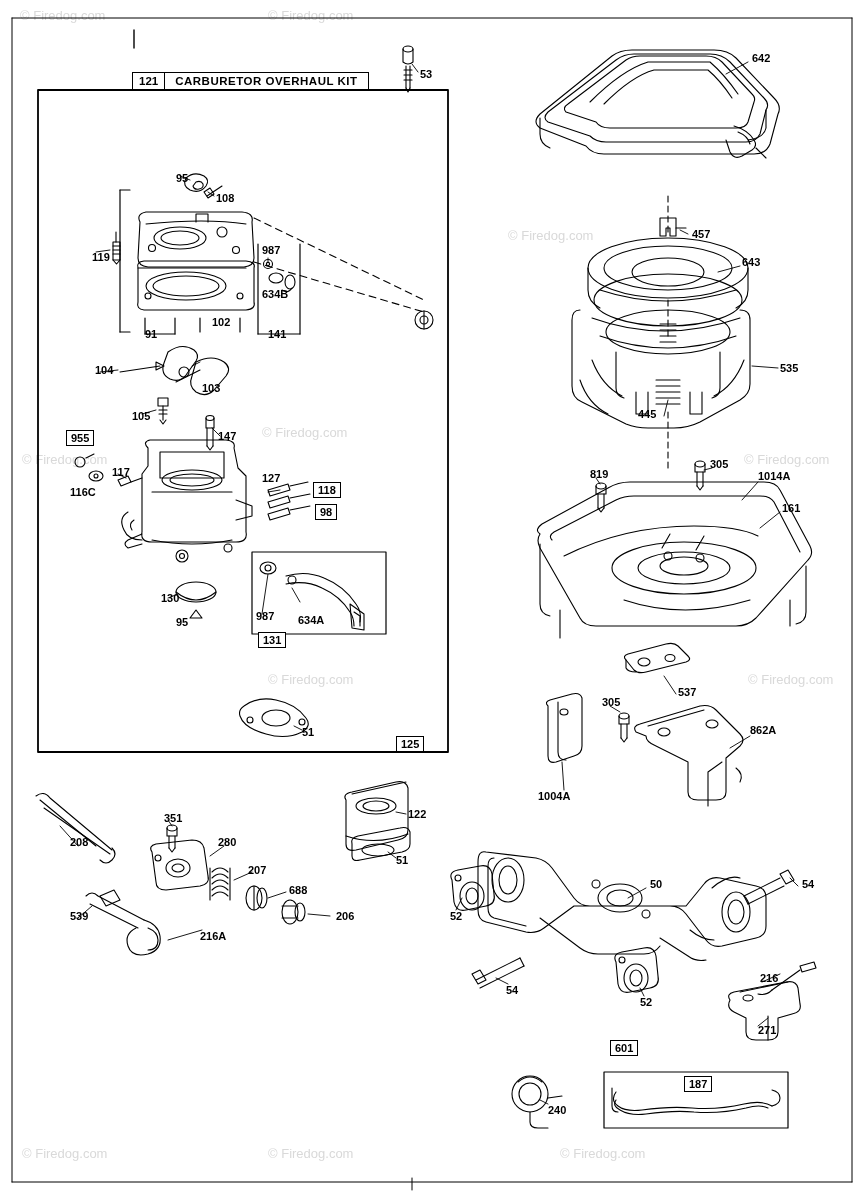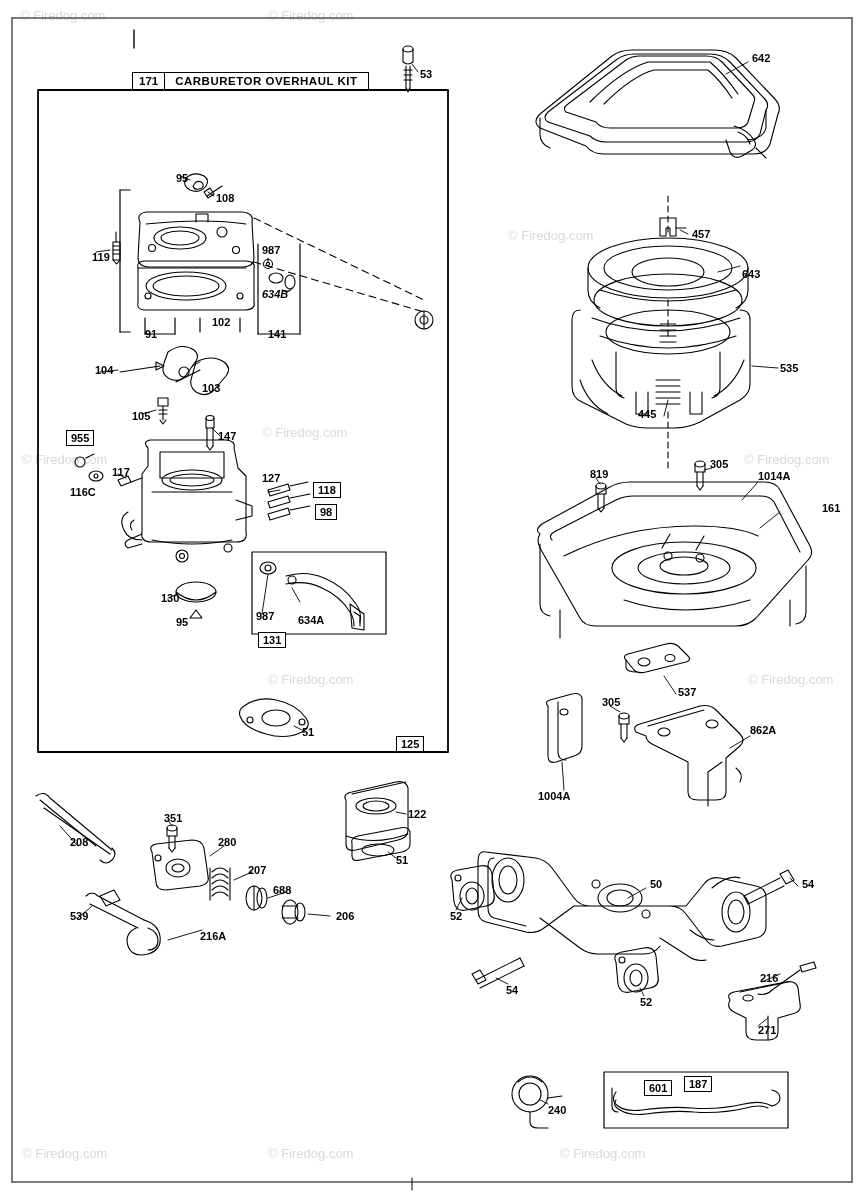--- a/index.html
+++ b/index.html
@@ -506,77 +506,77 @@
         <line x1="596" y1="478" x2="600" y2="484"></line>
         <line x1="712" y1="468" x2="704" y2="470"></line>
         <line x1="610" y1="706" x2="620" y2="712"></line>
       </g>
     </g>
   </svg>
 
   <div>
 
     <div class="kit-head" style="left:132px;top:72px;">
-      <span class="kit-num">171</span>
+      <span class="kit-num">121</span>
       <span class="kit-name">CARBURETOR OVERHAUL KIT</span>
     </div>
 
     <div class="lbl" style="left:420px;top:68px;">53</div>
     <div class="lbl" style="left:752px;top:52px;">642</div>
     <div class="lbl" style="left:176px;top:172px;">95</div>
     <div class="lbl" style="left:216px;top:192px;">108</div>
     <div class="lbl" style="left:692px;top:228px;">457</div>
     <div class="lbl" style="left:92px;top:251px;">119</div>
     <div class="lbl" style="left:262px;top:244px;">987</div>
-    <div class="lbl" style="left:742px;top:268px;">643</div>
-    <div class="lbl" style="left:262px;top:288px;font-style:italic;">634B</div>
+    <div class="lbl" style="left:742px;top:256px;">643</div>
+    <div class="lbl" style="left:262px;top:288px;">634B</div>
     <div class="lbl" style="left:145px;top:328px;">91</div>
     <div class="lbl" style="left:212px;top:316px;">102</div>
     <div class="lbl" style="left:268px;top:328px;">141</div>
     <div class="lbl" style="left:780px;top:362px;">535</div>
     <div class="lbl" style="left:95px;top:364px;">104</div>
     <div class="lbl" style="left:202px;top:370px;margin-top:12px;">103</div>
     <div class="lbl" style="left:132px;top:410px;">105</div>
     <div class="lbl" style="left:638px;top:408px;">445</div>
     <div class="lbl" style="left:218px;top:430px;">147</div>
     <div class="lbl boxed" style="left:66px;top:430px;">955</div>
     <div class="lbl" style="left:70px;top:486px;">116C</div>
     <div class="lbl" style="left:112px;top:466px;">117</div>
     <div class="lbl" style="left:262px;top:472px;">127</div>
     <div class="lbl boxed" style="left:313px;top:482px;">118</div>
     <div class="lbl" style="left:590px;top:468px;">819</div>
     <div class="lbl" style="left:710px;top:458px;">305</div>
     <div class="lbl" style="left:758px;top:470px;">1014A</div>
-    <div class="lbl" style="left:782px;top:502px;margin-left:40px;">161</div>
+    <div class="lbl" style="left:782px;top:502px;">161</div>
     <div class="lbl boxed" style="left:315px;top:504px;">98</div>
     <div class="lbl" style="left:161px;top:592px;">130</div>
     <div class="lbl" style="left:298px;top:594px;margin-top:20px;">634A</div>
     <div class="lbl" style="left:256px;top:610px;">987</div>
     <div class="lbl" style="left:176px;top:616px;">95</div>
     <div class="lbl boxed" style="left:258px;top:632px;">131</div>
     <div class="lbl" style="left:678px;top:686px;">537</div>
     <div class="lbl" style="left:602px;top:696px;">305</div>
     <div class="lbl" style="left:750px;top:724px;">862A</div>
     <div class="lbl" style="left:302px;top:726px;">51</div>
     <div class="lbl boxed" style="left:396px;top:736px;">125</div>
     <div class="lbl" style="left:538px;top:790px;">1004A</div>
     <div class="lbl" style="left:164px;top:812px;">351</div>
     <div class="lbl" style="left:408px;top:808px;">122</div>
     <div class="lbl" style="left:70px;top:836px;">208</div>
     <div class="lbl" style="left:218px;top:836px;">280</div>
     <div class="lbl" style="left:396px;top:854px;">51</div>
     <div class="lbl" style="left:248px;top:864px;">207</div>
-    <div class="lbl" style="left:273px;top:884px;text-align:right;">688</div>
+    <div class="lbl" style="left:289px;top:884px;text-align:right;">688</div>
     <div class="lbl" style="left:650px;top:878px;">50</div>
     <div class="lbl" style="left:802px;top:878px;">54</div>
     <div class="lbl" style="left:450px;top:910px;">52</div>
     <div class="lbl" style="left:70px;top:910px;">539</div>
     <div class="lbl" style="left:328px;top:910px;padding-left:8px;">206</div>
     <div class="lbl" style="left:200px;top:930px;">216A</div>
     <div class="lbl" style="left:506px;top:984px;">54</div>
     <div class="lbl" style="left:640px;top:996px;">52</div>
     <div class="lbl" style="left:760px;top:972px;">216</div>
     <div class="lbl" style="left:758px;top:1024px;">271</div>
-    <div class="lbl boxed" style="left:610px;top:1080px;margin-left:34px;">601</div>
+    <div class="lbl boxed" style="left:610px;top:1040px;">601</div>
     <div class="lbl boxed" style="left:684px;top:1076px;">187</div>
     <div class="lbl" style="left:548px;top:1104px;">240</div>
   </div>
 </div>
 
 </body></html>

